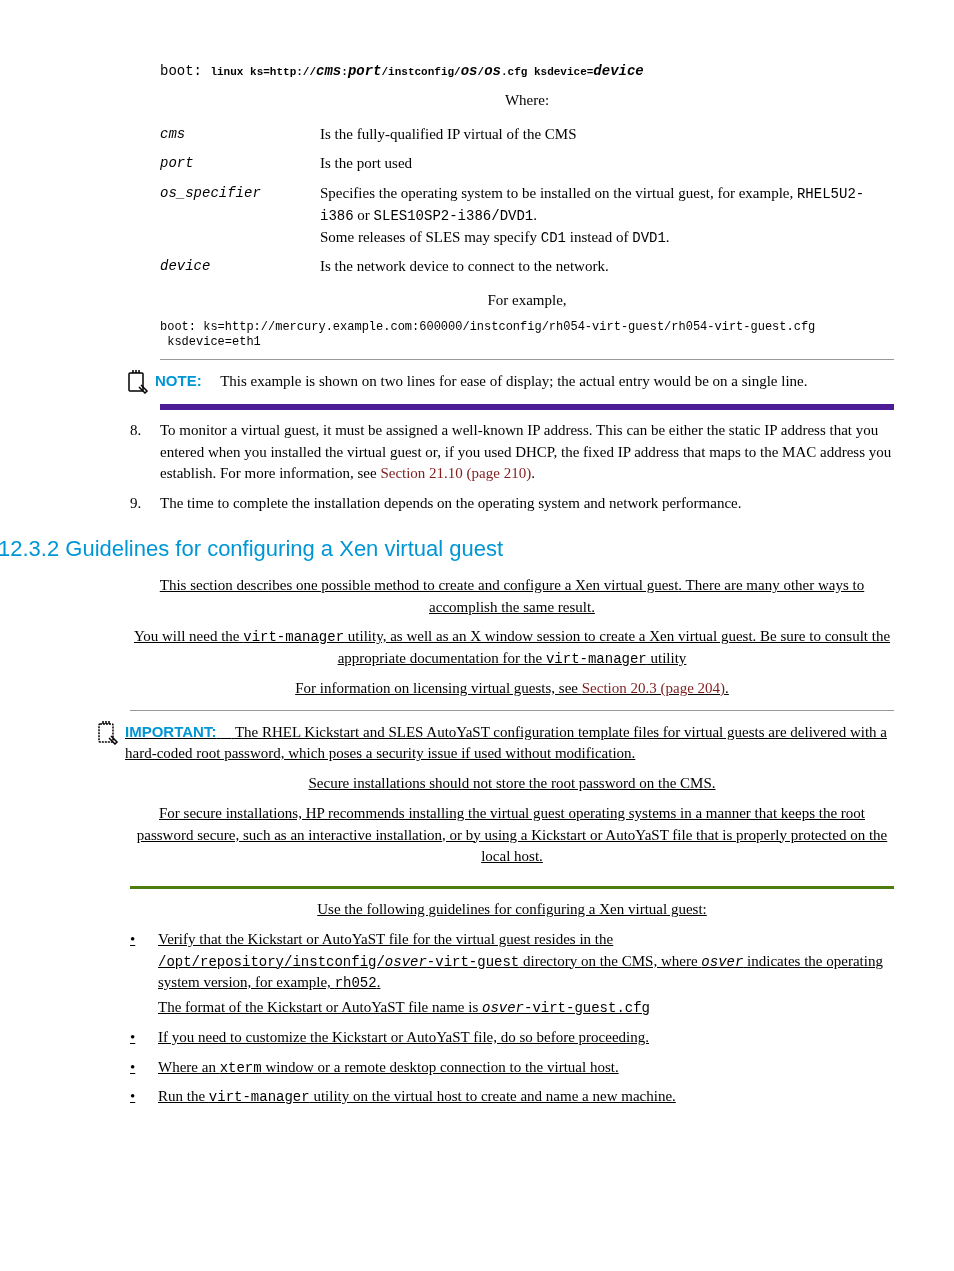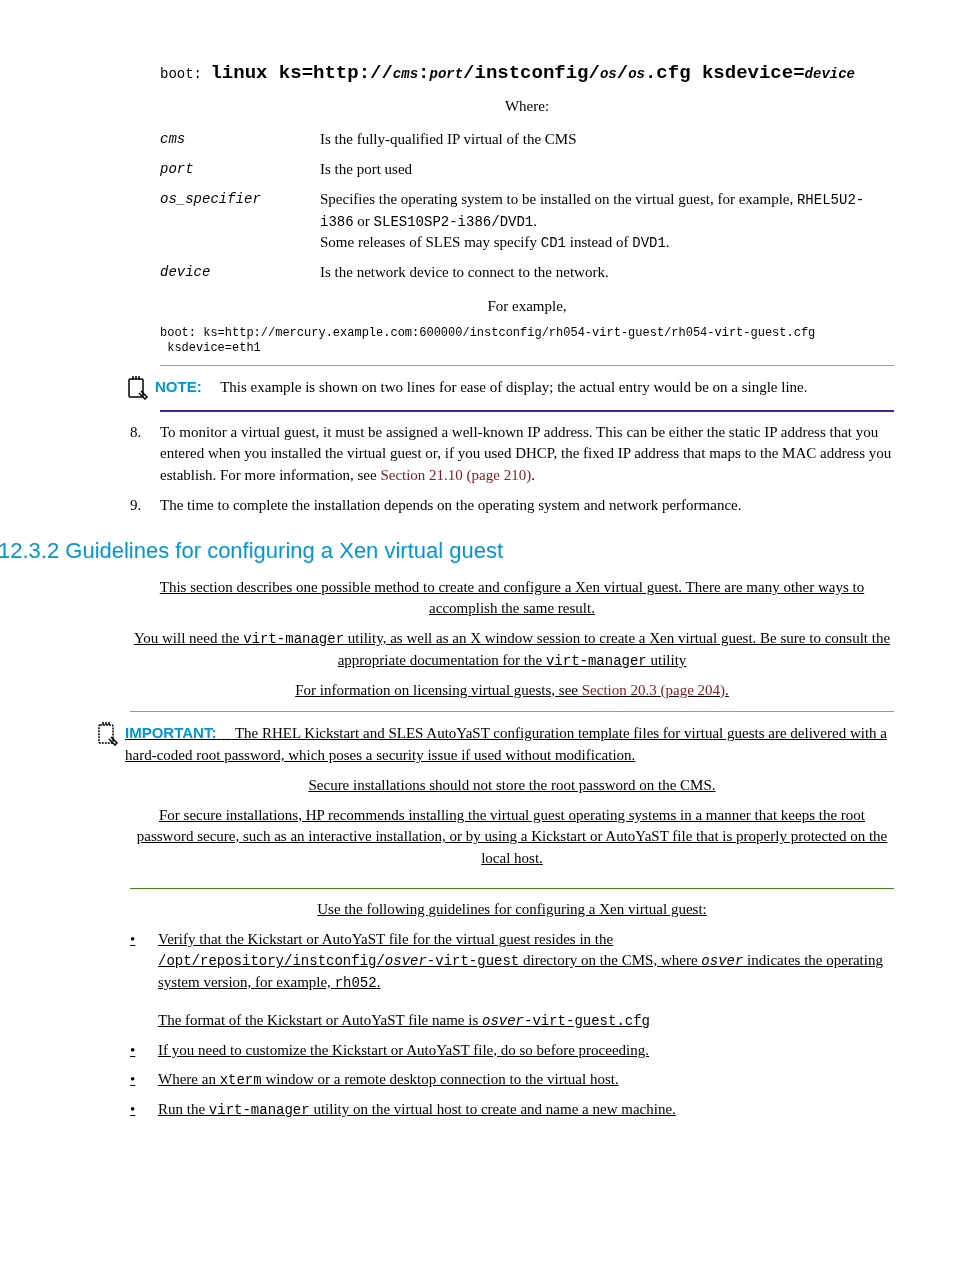--- a/index.html
+++ b/index.html
@@ -8,39 +8,39 @@
     line-height: 1.45;
     color: #000;
     background: #fff;
     margin: 0;
     padding: 60px 60px 40px 60px;
     width: 954px;
     box-sizing: border-box;
   }
   .indent-main { margin-left: 100px; }
   .code { font-family: 'Courier New', monospace; font-size: 14px; }
-  .code-bold { font-family: 'Courier New', monospace; font-weight: bold; font-size: 19px; }
+  .code-bold { font-family: 'Courier New', monospace; font-weight: bold; font-size: 11px; }
   .code-italic { font-family: 'Courier New', monospace; font-style: italic; font-weight: bold; font-size: 14px; }
   .code-italic-plain { font-family: 'Courier New', monospace; font-style: italic; font-size: 14px; }
   .def-table { display: table; margin-top: 4px; }
   .def-row { display: table-row; }
   .def-term { display: table-cell; width: 160px; vertical-align: top; padding: 4px 0; }
   .def-def { display: table-cell; vertical-align: top; padding: 4px 0; }
   .small-code { font-family: 'Courier New', monospace; font-size: 12px; white-space: pre; line-height: 1.3; margin: 4px 0 8px 0;}
-  .note-block { border-top: 1px solid #999; border-bottom: 2px solid #4c1d95; padding: 10px 0; margin: 8px 0; display: flex; align-items: flex-start; }
+  .note-block { border-top: 1px solid #999; border-bottom: 6px solid #4c1d95; padding: 10px 0; margin: 8px 0; display: flex; align-items: flex-start; }
   .note-icon { width: 30px; flex-shrink: 0; margin-left: -35px; }
   .note-label { font-family: Arial, sans-serif; font-weight: bold; color: #0096d6; }
   .ol-list { list-style: none; padding-left: 0; margin: 10px 0; }
   .ol-item { display: flex; margin-bottom: 8px; }
   .ol-num { width: 30px; flex-shrink: 0; margin-left: -30px; text-align: left; }
   .ol-body { flex: 1; }
   .link { color: #7f1d1d; }
   h2.section-heading { font-family: Arial, sans-serif; font-weight: normal; color: #0096d6; font-size: 22px; margin: 18px 0 10px -62px; }
   .para { margin: 8px 0; text-align: center; }
-  .important-block { border-top: 1px solid #999; border-bottom: 1px solid #4d7c0f; padding: 10px 0; margin: 10px 0; }
+  .important-block { border-top: 1px solid #999; border-bottom: 3px solid #4d7c0f; padding: 10px 0; margin: 10px 0; }
   .important-row { display: flex; align-items: flex-start; }
   .important-icon { width: 30px; flex-shrink: 0; margin-left: -35px; }
   .important-label { font-family: Arial, sans-serif; font-weight: bold; color: #0096d6; }
   .bullet-list { list-style: none; padding-left: 0; margin: 8px 0; }
   .bullet-item { display: flex; margin-bottom: 8px; }
   .bullet-dot { width: 28px; flex-shrink: 0; color: #000; }
   .bullet-body { flex: 1; }
   svg.icon { vertical-align: top; }
 </style>
 </head>
@@ -150,21 +150,21 @@
 
   <div class="para">Use the following guidelines for configuring a Xen virtual guest:</div>
 
   <ul class="bullet-list">
     <li class="bullet-item">
       <div class="bullet-dot">•</div>
       <div class="bullet-body">
         <div>
           <span>Verify that the Kickstart or AutoYaST file for the virtual guest resides in the </span><span class="code">/opt/repository/instconfig/</span><span class="code-italic-plain">osver</span><span class="code">-virt-guest</span><span> directory on the CMS, where </span><span class="code-italic-plain">osver</span><span> indicates the operating system version, for example, </span><span class="code">rh052</span><span>.</span>
         </div>
-        <div style="margin-top:16px;">
+        <div style="margin-top:3px;">
           <span>The format of the Kickstart or AutoYaST file name is </span><span class="code-italic-plain">osver</span><span class="code">-virt-guest.cfg</span>
         </div>
       </div>
     </li>
     <li class="bullet-item">
       <div class="bullet-dot">•</div>
       <div class="bullet-body">If you need to customize the Kickstart or AutoYaST file, do so before proceeding.</div>
     </li>
     <li class="bullet-item">
       <div class="bullet-dot">•</div>

